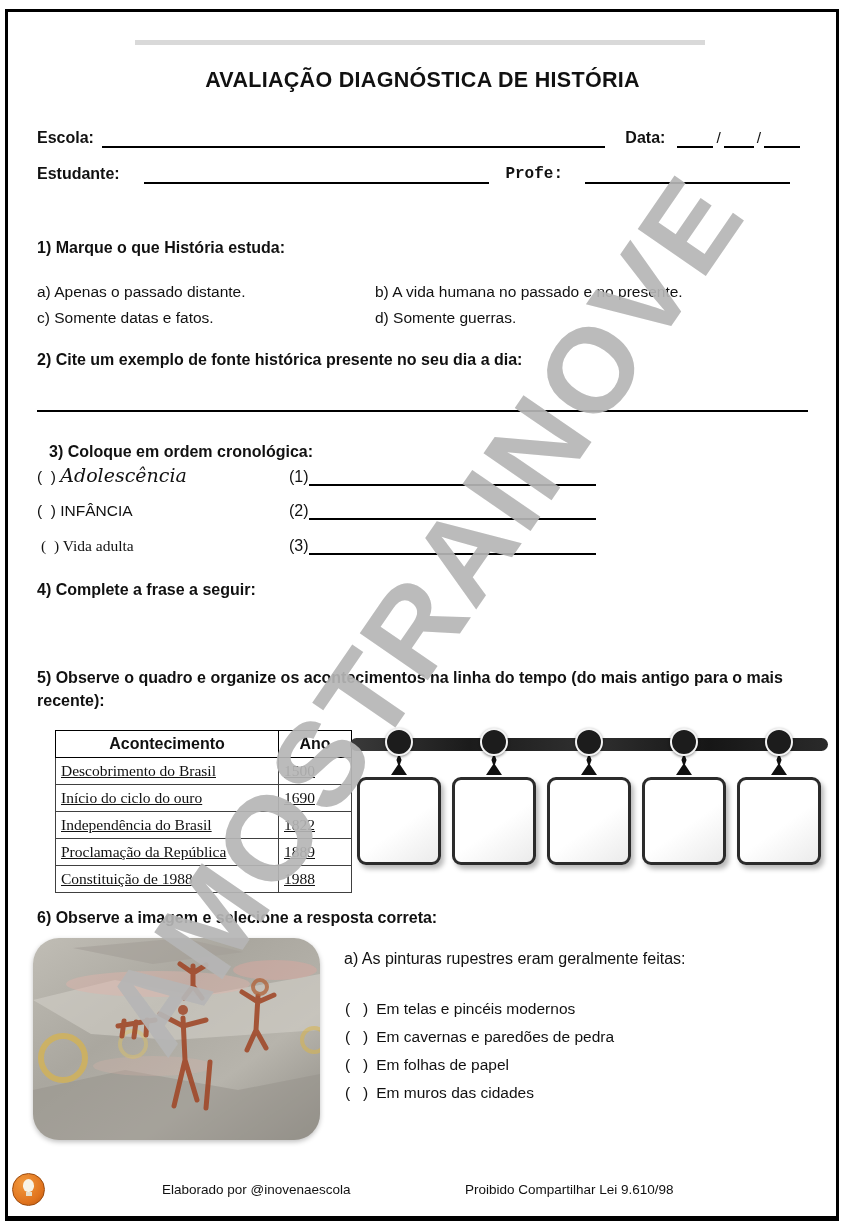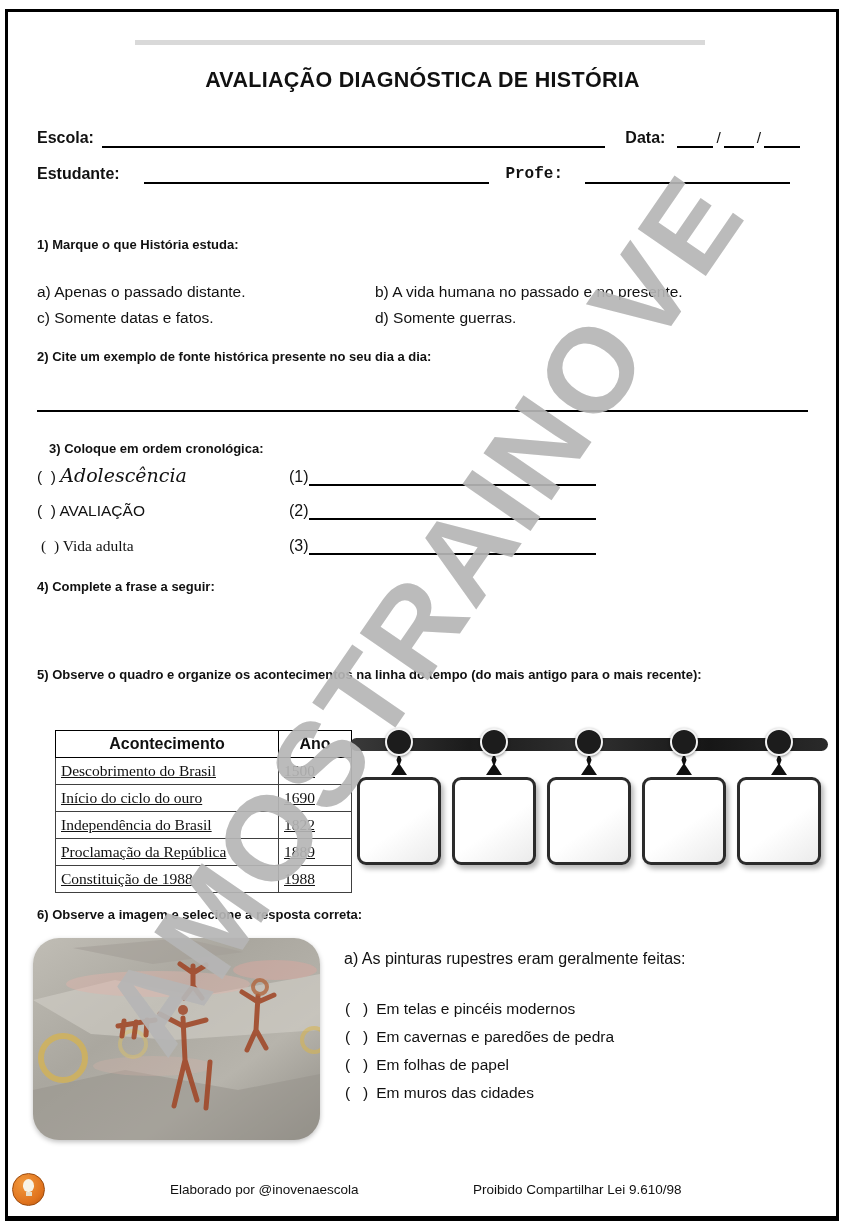--- a/index.html
+++ b/index.html
@@ -7,21 +7,21 @@
         font-family:"Liberation Sans",sans-serif;color:#111;}
   .frame{position:absolute;left:5px;top:9px;width:834px;height:1212px;box-sizing:border-box;
          border:3px solid #000;border-bottom-width:5px;}
   .title-band{position:absolute;left:135px;top:40px;width:570px;height:5px;background:#d9d9d9;}
   .title{position:absolute;left:0;right:0;top:68px;margin:0;text-align:center;
          font-size:21.5px;font-weight:bold;letter-spacing:.3px;}
   .row{position:absolute;display:flex;align-items:center;height:22px;}
   .lbl{font-weight:bold;font-size:16px;line-height:20px;white-space:nowrap;}
   .ln{border-bottom:2px solid #000;height:18px;display:inline-block;}
   .flex1{flex:1;}
-  .qh{position:absolute;font-weight:bold;font-size:13px;line-height:1.45;margin:0;}
+  .qh{position:absolute;font-weight:bold;font-size:16px;line-height:1.45;margin:0;}
   .body-txt{font-size:15.5px;}
   .opts{position:absolute;left:37px;top:284px;display:grid;grid-template-columns:338px auto;
         row-gap:10px;font-size:15.5px;line-height:16px;}
   .q3row{position:absolute;display:flex;align-items:flex-end;height:25px;}
   .q3left{width:252px;font-size:15.5px;}
   .cursive{font-family:"DejaVu Serif",cursive;font-style:italic;font-size:19px;}
   .q3num{font-size:16px;}
   .q3line{width:287px;height:18px;border-bottom:2px solid #000;}
   .q4row{position:absolute;left:37px;width:771px;display:flex;align-items:flex-end;height:22px;}
   .chk{white-space:pre;}
@@ -51,21 +51,21 @@
             overflow:hidden;box-shadow:0 2px 5px rgba(0,0,0,.25);}
   .q6-opts{position:absolute;left:345px;top:995px;font-size:15.5px;line-height:28px;}
   .q6-opt{display:flex;gap:8px;}
   
   .logo{position:absolute;left:12px;top:1173px;width:31px;height:31px;border-radius:50%;
         background:radial-gradient(circle at 35% 30%,#f29a3e,#e0731d 65%,#b5560f);
         border:1px solid #9c4a0c;}
   .bulb{position:absolute;left:10px;top:5px;width:11px;height:13px;background:#f7f3e6;
         border-radius:50% 50% 45% 45%;}
   .bulb:after{content:"";position:absolute;left:2.5px;bottom:-4px;width:6px;height:4px;background:#e7e0cc;}
-  .foot-txt{position:absolute;top:1182px;font-size:13.5px;color:#111;margin-left:8px;}
+  .foot-txt{position:absolute;top:1182px;font-size:13.5px;color:#111;}
   
   .watermark{position:absolute;left:50%;top:50%;transform:translate(-50%,-50%) rotate(-55.5deg);
              font-size:120px;font-weight:bold;letter-spacing:4px;white-space:nowrap;
              color:#b6b6b6;opacity:.92;z-index:40;pointer-events:none;
              font-family:"Liberation Sans",sans-serif;}
 </style>
 </head>
 <body>
 
 <div class="page">
@@ -104,21 +104,21 @@
 
   <h2 class="qh" style="left:37px;top:440px;margin-left:12px;">3) Coloque em ordem cronológica:</h2>
   <div class="q3row" style="left:37px;top:461px;width:600px;">
     <span class="q3left"><span class="chk">(  )</span>
       <span class="cursive">Adolescência</span></span>
     <span class="q3num">(1)</span>
     <span class="q3line"></span>
   </div>
   <div class="q3row" style="left:37px;top:495px;width:600px;">
     <span class="q3left"><span class="chk">(  )</span>
-      <span>AVALIAÇÃO</span></span>
+      <span>INFÂNCIA</span></span>
     <span class="q3num">(2)</span>
     <span class="q3line"></span>
   </div>
   <div class="q3row" style="left:41px;top:530px;width:596px;">
     <span class="q3left" style="width:248px;font-family:Liberation Serif, serif;"><span class="chk">(  )</span>
       <span>Vida adulta</span></span>
     <span class="q3num">(3)</span>
     <span class="q3line"></span>
   </div>
 

